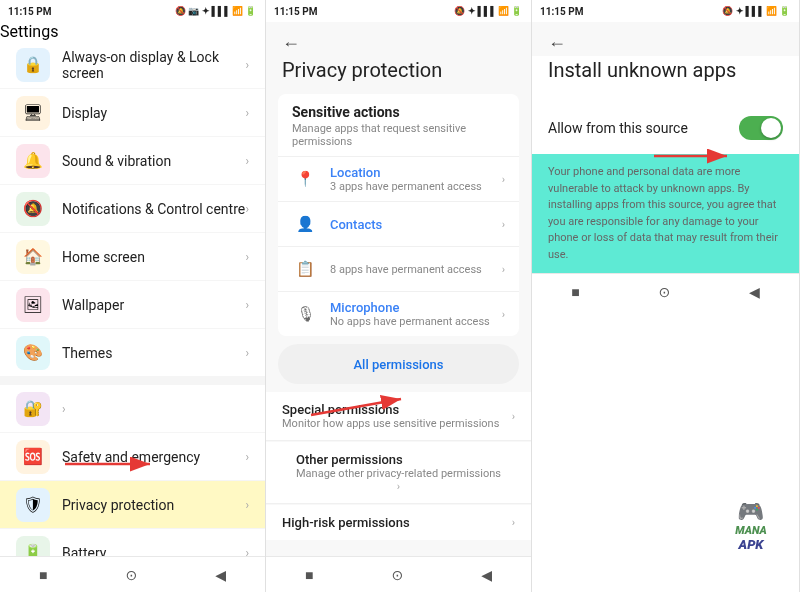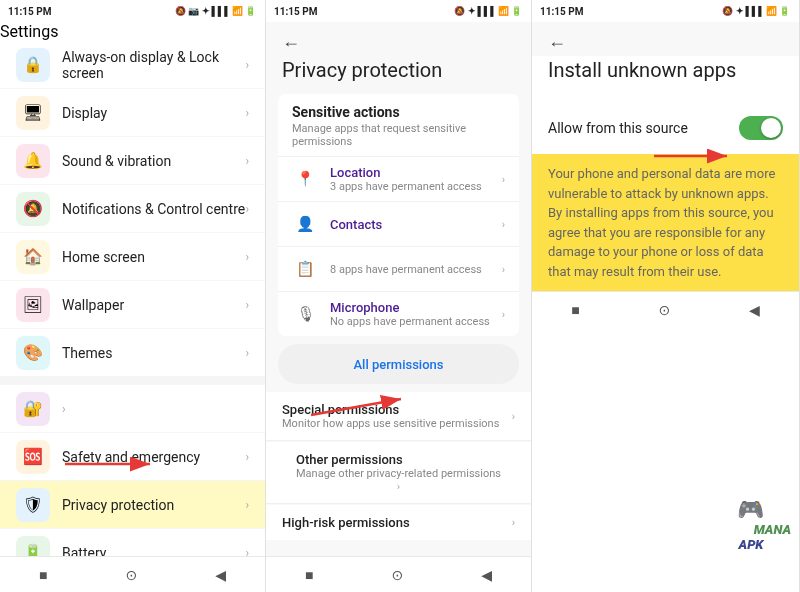--- a/index.html
+++ b/index.html
@@ -161,21 +161,21 @@
       height: 28px;
       display: flex;
       align-items: center;
       justify-content: center;
       margin-right: 10px;
       font-size: 15px;
       color: #666;
       flex-shrink: 0;
     }
     .permission-text { flex: 1; }
-    .permission-title { font-size: 13px; font-weight: 500; color: #4c1d95; }
+    .permission-title { font-size: 13px; font-weight: 500; color: #3b82f6; }
     .permission-sub { font-size: 11px; color: #888; }
     .permission-chevron { font-size: 11px; color: #aaa; }
 
     .all-permissions-btn {
       display: flex;
       align-items: center;
       justify-content: center;
       height: 40px;
       background: #f0f0f0;
       border-radius: 20px;
@@ -222,25 +222,25 @@
       width: 20px;
       height: 20px;
       background: #fff;
       border-radius: 50%;
       top: 2px;
       right: 2px;
       box-shadow: 0 1px 3px rgba(0,0,0,0.3);
     }
 
     .description-text {
-      font-size: 13px;
+      font-size: 11px;
       color: #666;
       padding: 10px 16px;
       line-height: 1.5;
-      background: #fde047;
+      background: #5eead4;
     }
 
     
     .watermark {
       position: absolute;
       bottom: 40px;
       right: 8px;
       width: 80px;
       opacity: 0.85;
       text-align: center;
@@ -496,16 +496,16 @@
     <defs>
       <marker id="arrowhead3" markerWidth="8" markerHeight="6" refX="8" refY="3" orient="auto">
         <polygon points="0 0, 8 3, 0 6" fill="#e53935"></polygon>
       </marker>
     </defs>
     <line x1="5" y1="20" x2="78" y2="20" stroke="#e53935" stroke-width="2.5" marker-end="url(#arrowhead3)"></line>
   </svg>
 
   <div class="watermark">
     <div class="watermark-icon">🎮</div>
-    <div class="watermark-text" style="color:#2e7d32; font-size:13px; font-weight:900;text-align:right;">MANA</div>
+    <div class="watermark-text" style="color:#2e7d32; font-size:11px; font-weight:900;">MANA</div>
     <div class="watermark-text" style="color:#1a237e; font-size:13px; font-weight:900;">APK</div>
   </div>
 </div>
 
 </body></html>

